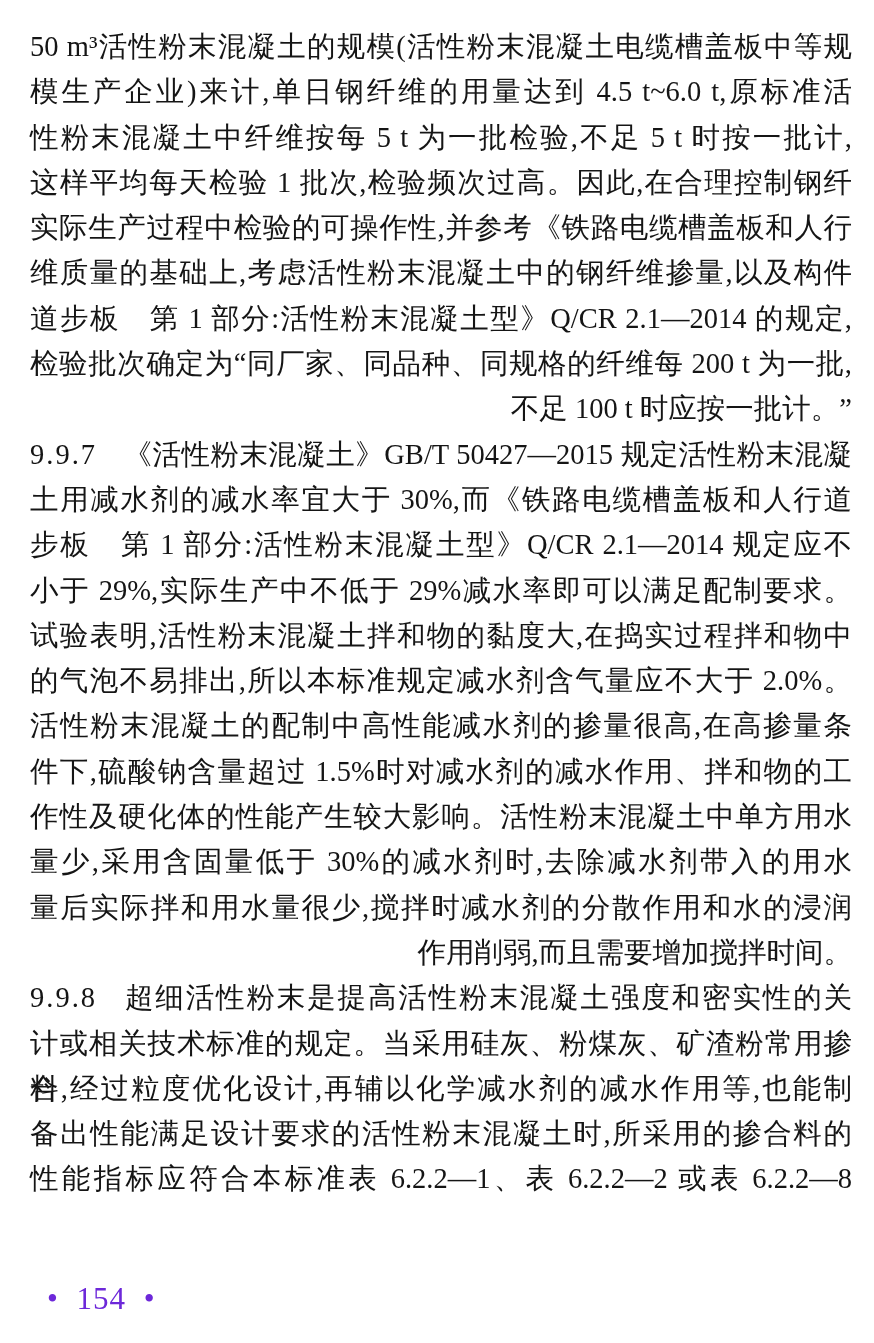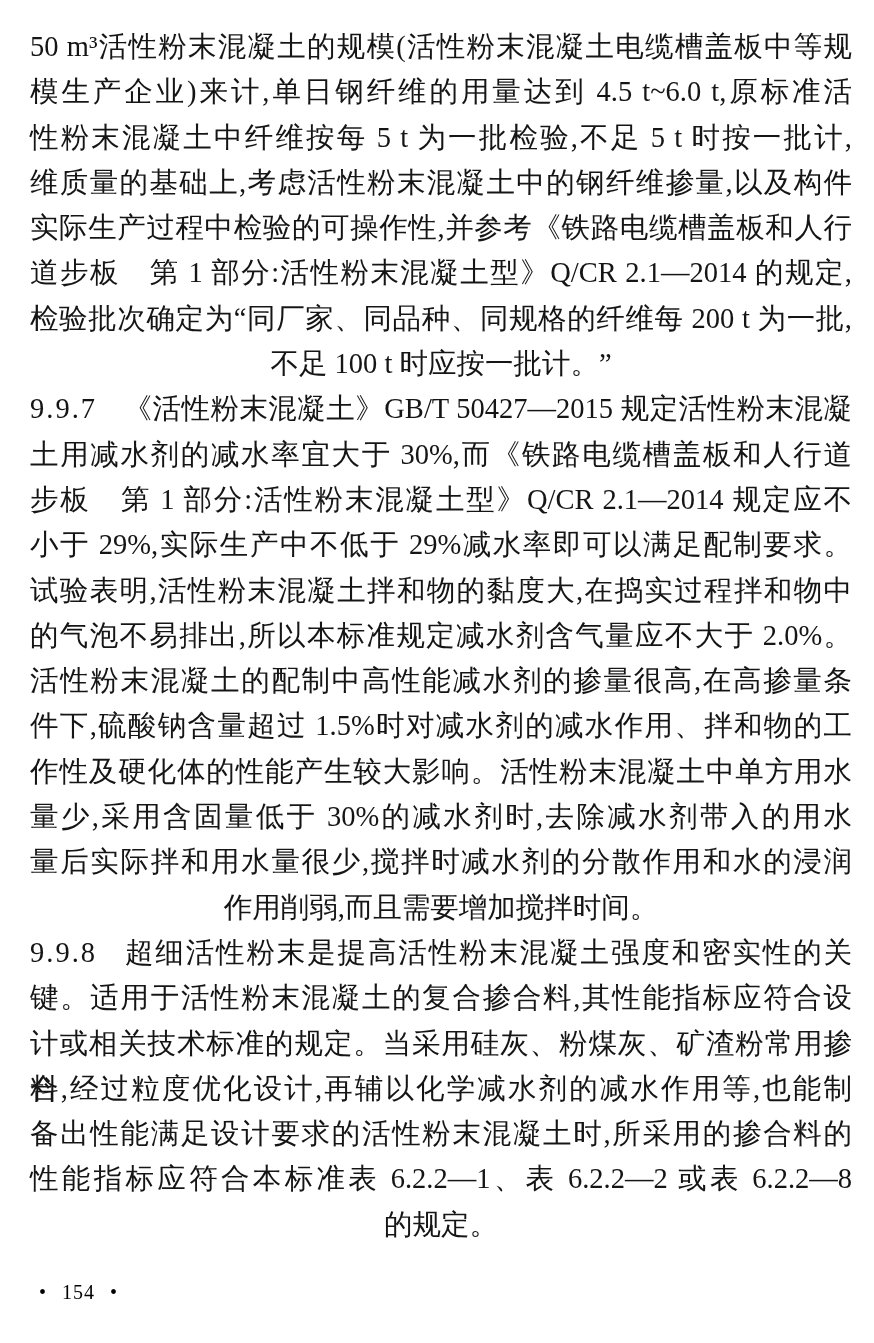--- a/index.html
+++ b/index.html
@@ -18,68 +18,67 @@
   .text-body {
     position: absolute;
     left: 30px; top: 24px;
     width: 822px;
   }
   .line {
     height: 45.3px;
     line-height: 45.3px;
     font-size: 28.5px;
     white-space: normal;
-    text-align: center;
+    text-align: right;
   }
   .line.just {
     text-align: justify;
     text-align-last: justify;
     text-justify: inter-character;
   }
   .sec-num {
     font-weight: normal;
     letter-spacing: 2px;
     margin-right: 26px;
   }
   .footer {
     position: absolute;
-    left: 39px; top: 1281px;
-    font-size: 20px;
+    left: 47px; top: 1281px;
+    font-size: 31px;
     letter-spacing: 1px;
     word-spacing: 9px;
-    color: #000000;
+    color: #6d28d9;
   }
 </style>
 </head>
 <body>
 
 <div class="page">
   <div class="text-body">
       <div class="line just"><span>50 m³活性粉末混凝土的规模(活性粉末混凝土电缆槽盖板中等规</span></div>
       <div class="line just"><span>模生产企业)来计,单日钢纤维的用量达到 4.5 t~6.0 t,原标准活</span></div>
       <div class="line just"><span>性粉末混凝土中纤维按每 5 t 为一批检验,不足 5 t 时按一批计,</span></div>
+      <div class="line just"><span>这样平均每天检验 1 批次,检验频次过高。因此,在合理控制钢纤</span></div>
+      <div class="line just"><span>实际生产过程中检验的可操作性,并参考《铁路电缆槽盖板和人行</span></div>
       <div class="line just"><span>维质量的基础上,考虑活性粉末混凝土中的钢纤维掺量,以及构件</span></div>
-      <div class="line just"><span>实际生产过程中检验的可操作性,并参考《铁路电缆槽盖板和人行</span></div>
       <div class="line just"><span>道步板　第 1 部分:活性粉末混凝土型》Q/CR 2.1—2014 的规定,</span></div>
       <div class="line just"><span>检验批次确定为“同厂家、同品种、同规格的纤维每 200 t 为一批,</span></div>
       <div class="line"><span>不足 100 t 时应按一批计。”</span></div>
       <div class="line just"><b class="sec-num">9.9.7</b><span>《活性粉末混凝土》GB/T 50427—2015 规定活性粉末混凝</span></div>
       <div class="line just"><span>土用减水剂的减水率宜大于 30%,而《铁路电缆槽盖板和人行道</span></div>
       <div class="line just"><span>步板　第 1 部分:活性粉末混凝土型》Q/CR 2.1—2014 规定应不</span></div>
       <div class="line just"><span>小于 29%,实际生产中不低于 29%减水率即可以满足配制要求。</span></div>
       <div class="line just"><span>试验表明,活性粉末混凝土拌和物的黏度大,在捣实过程拌和物中</span></div>
       <div class="line just"><span>的气泡不易排出,所以本标准规定减水剂含气量应不大于 2.0%。</span></div>
       <div class="line just"><span>活性粉末混凝土的配制中高性能减水剂的掺量很高,在高掺量条</span></div>
       <div class="line just"><span>件下,硫酸钠含量超过 1.5%时对减水剂的减水作用、拌和物的工</span></div>
       <div class="line just"><span>作性及硬化体的性能产生较大影响。活性粉末混凝土中单方用水</span></div>
       <div class="line just"><span>量少,采用含固量低于 30%的减水剂时,去除减水剂带入的用水</span></div>
       <div class="line just"><span>量后实际拌和用水量很少,搅拌时减水剂的分散作用和水的浸润</span></div>
       <div class="line"><span>作用削弱,而且需要增加搅拌时间。</span></div>
       <div class="line just"><b class="sec-num">9.9.8</b><span>超细活性粉末是提高活性粉末混凝土强度和密实性的关</span></div>
-      <div class="line just"><span>键。适用于活性粉末混凝土的复合掺合料,其性能指标应符合设</span></div>
       <div class="line just"><span>计或相关技术标准的规定。当采用硅灰、粉煤灰、矿渣粉常用掺合</span></div>
       <div class="line just"><span>料,经过粒度优化设计,再辅以化学减水剂的减水作用等,也能制</span></div>
       <div class="line just"><span>备出性能满足设计要求的活性粉末混凝土时,所采用的掺合料的</span></div>
       <div class="line just"><span>性能指标应符合本标准表 6.2.2—1、表 6.2.2—2 或表 6.2.2—8</span></div>
-      <div class="line"><span>的规定。</span></div>
     </div>
   <div class="footer">•  154  •</div>
 </div>
 
 </body></html>

